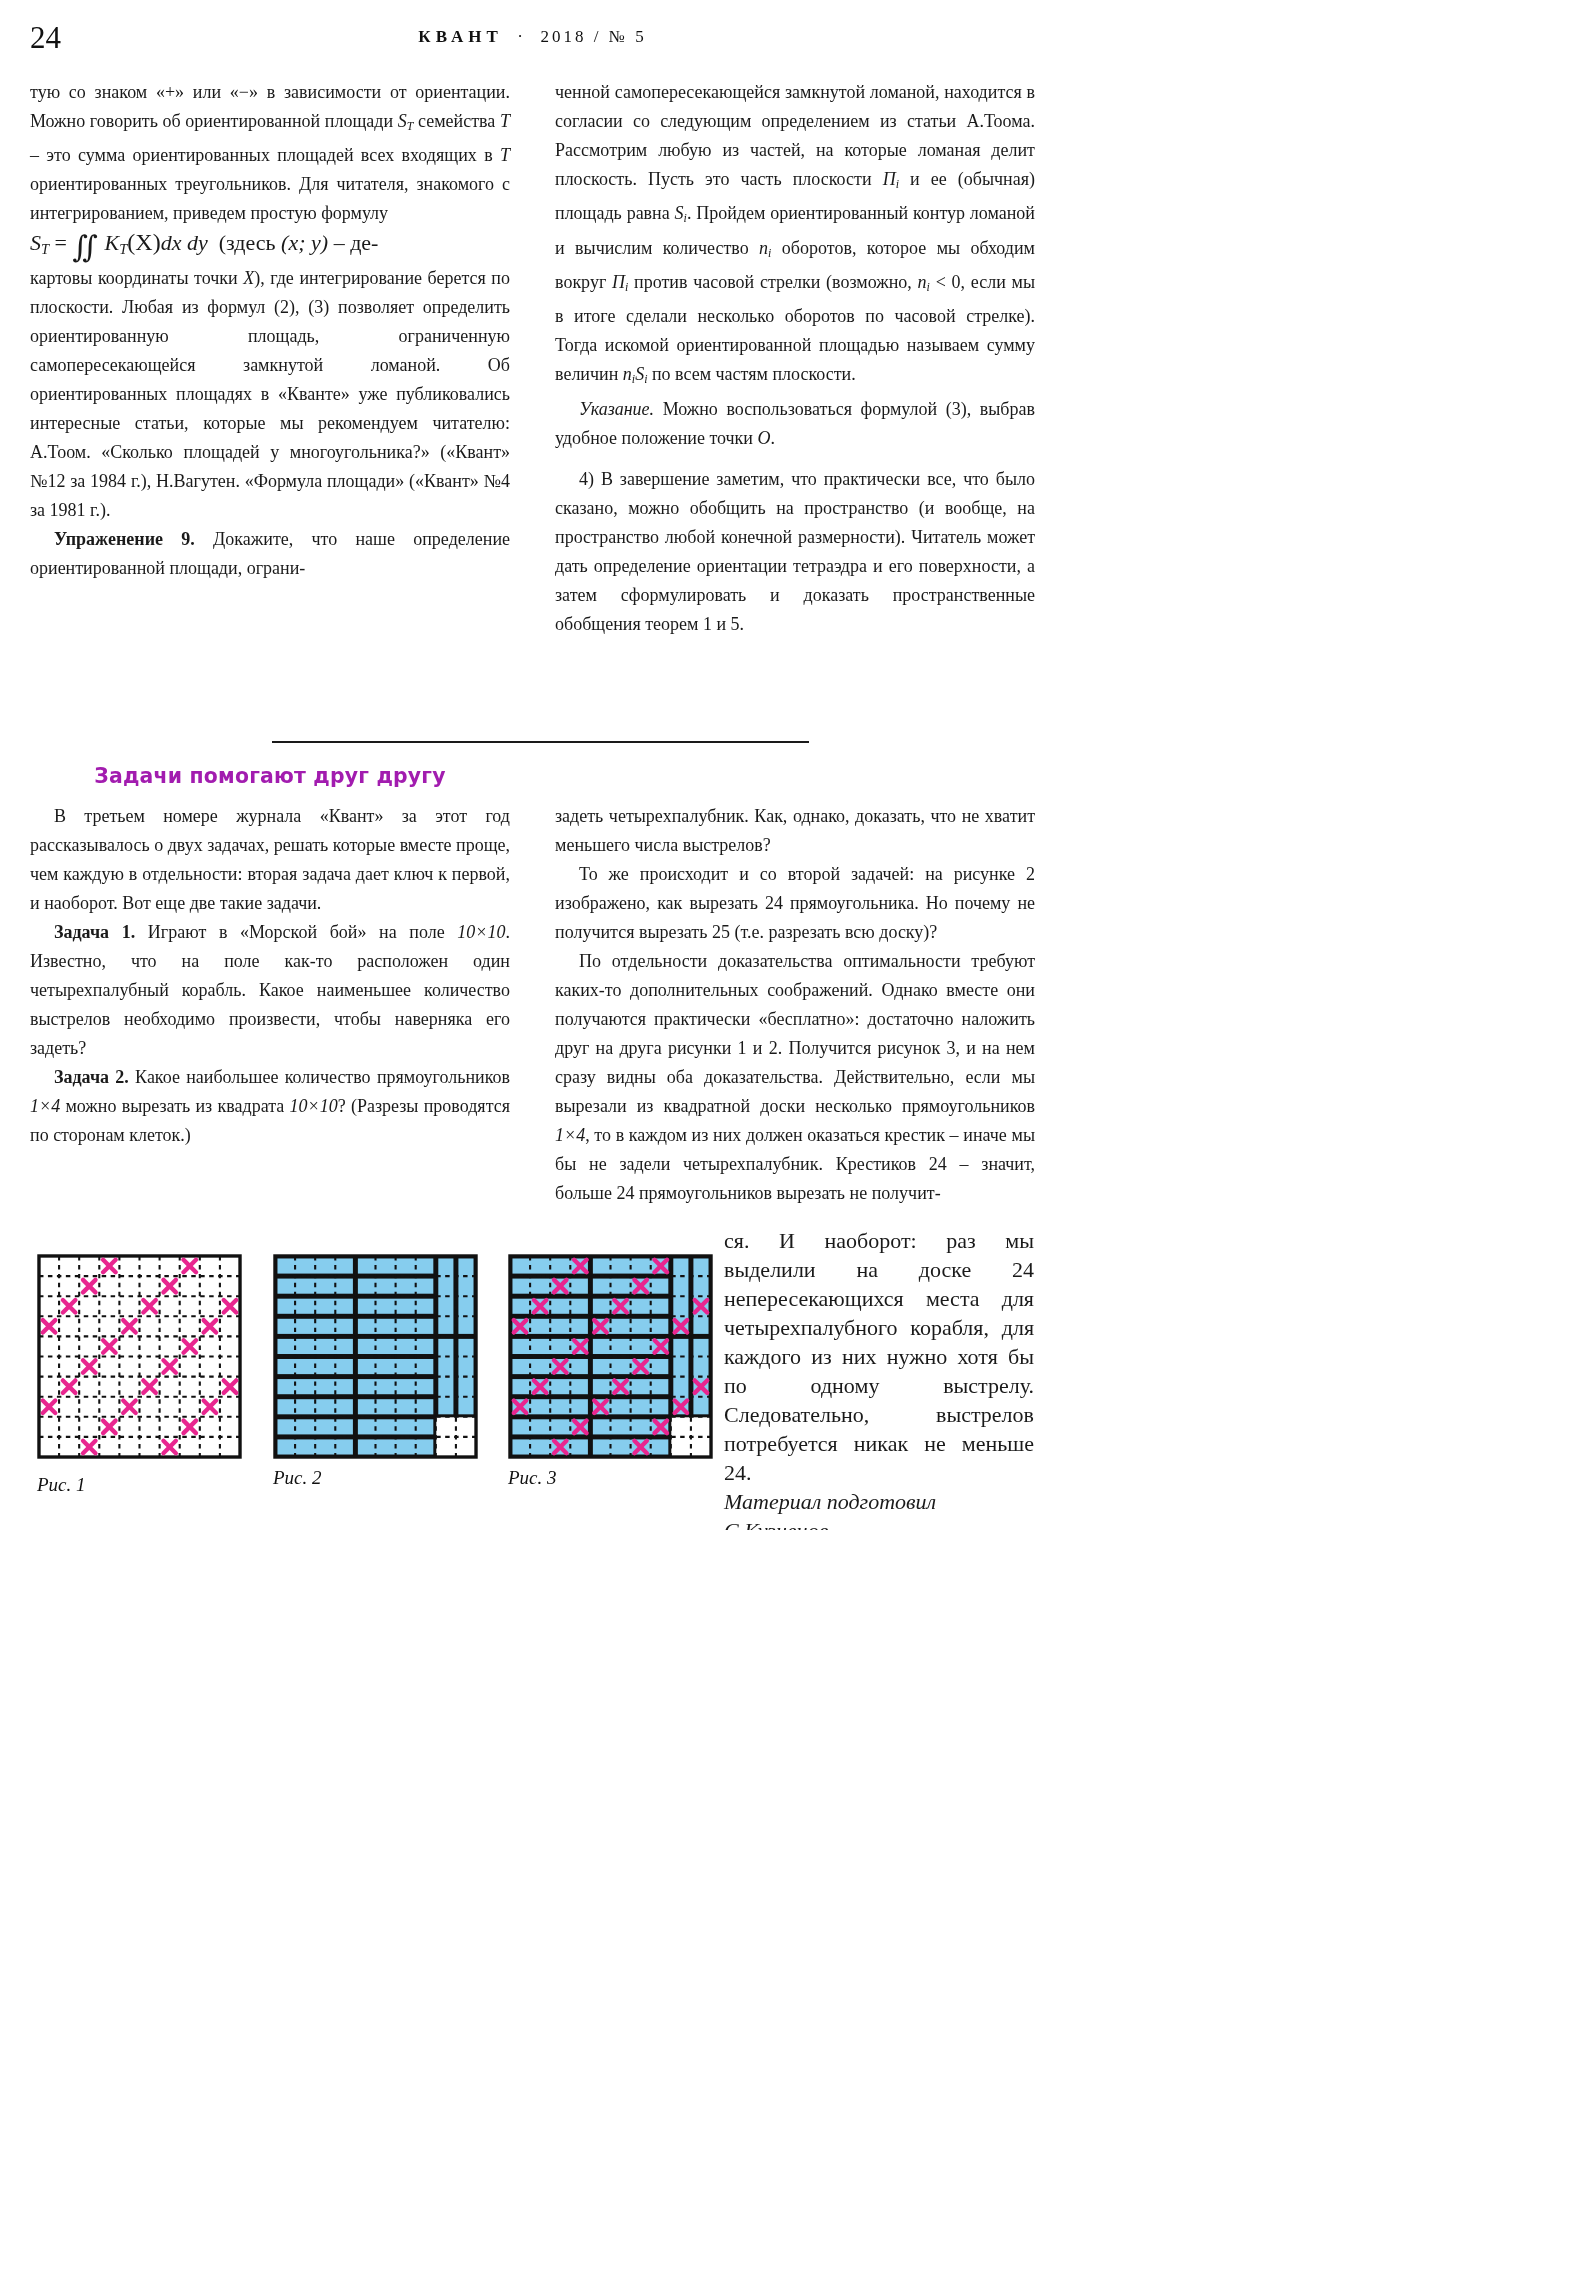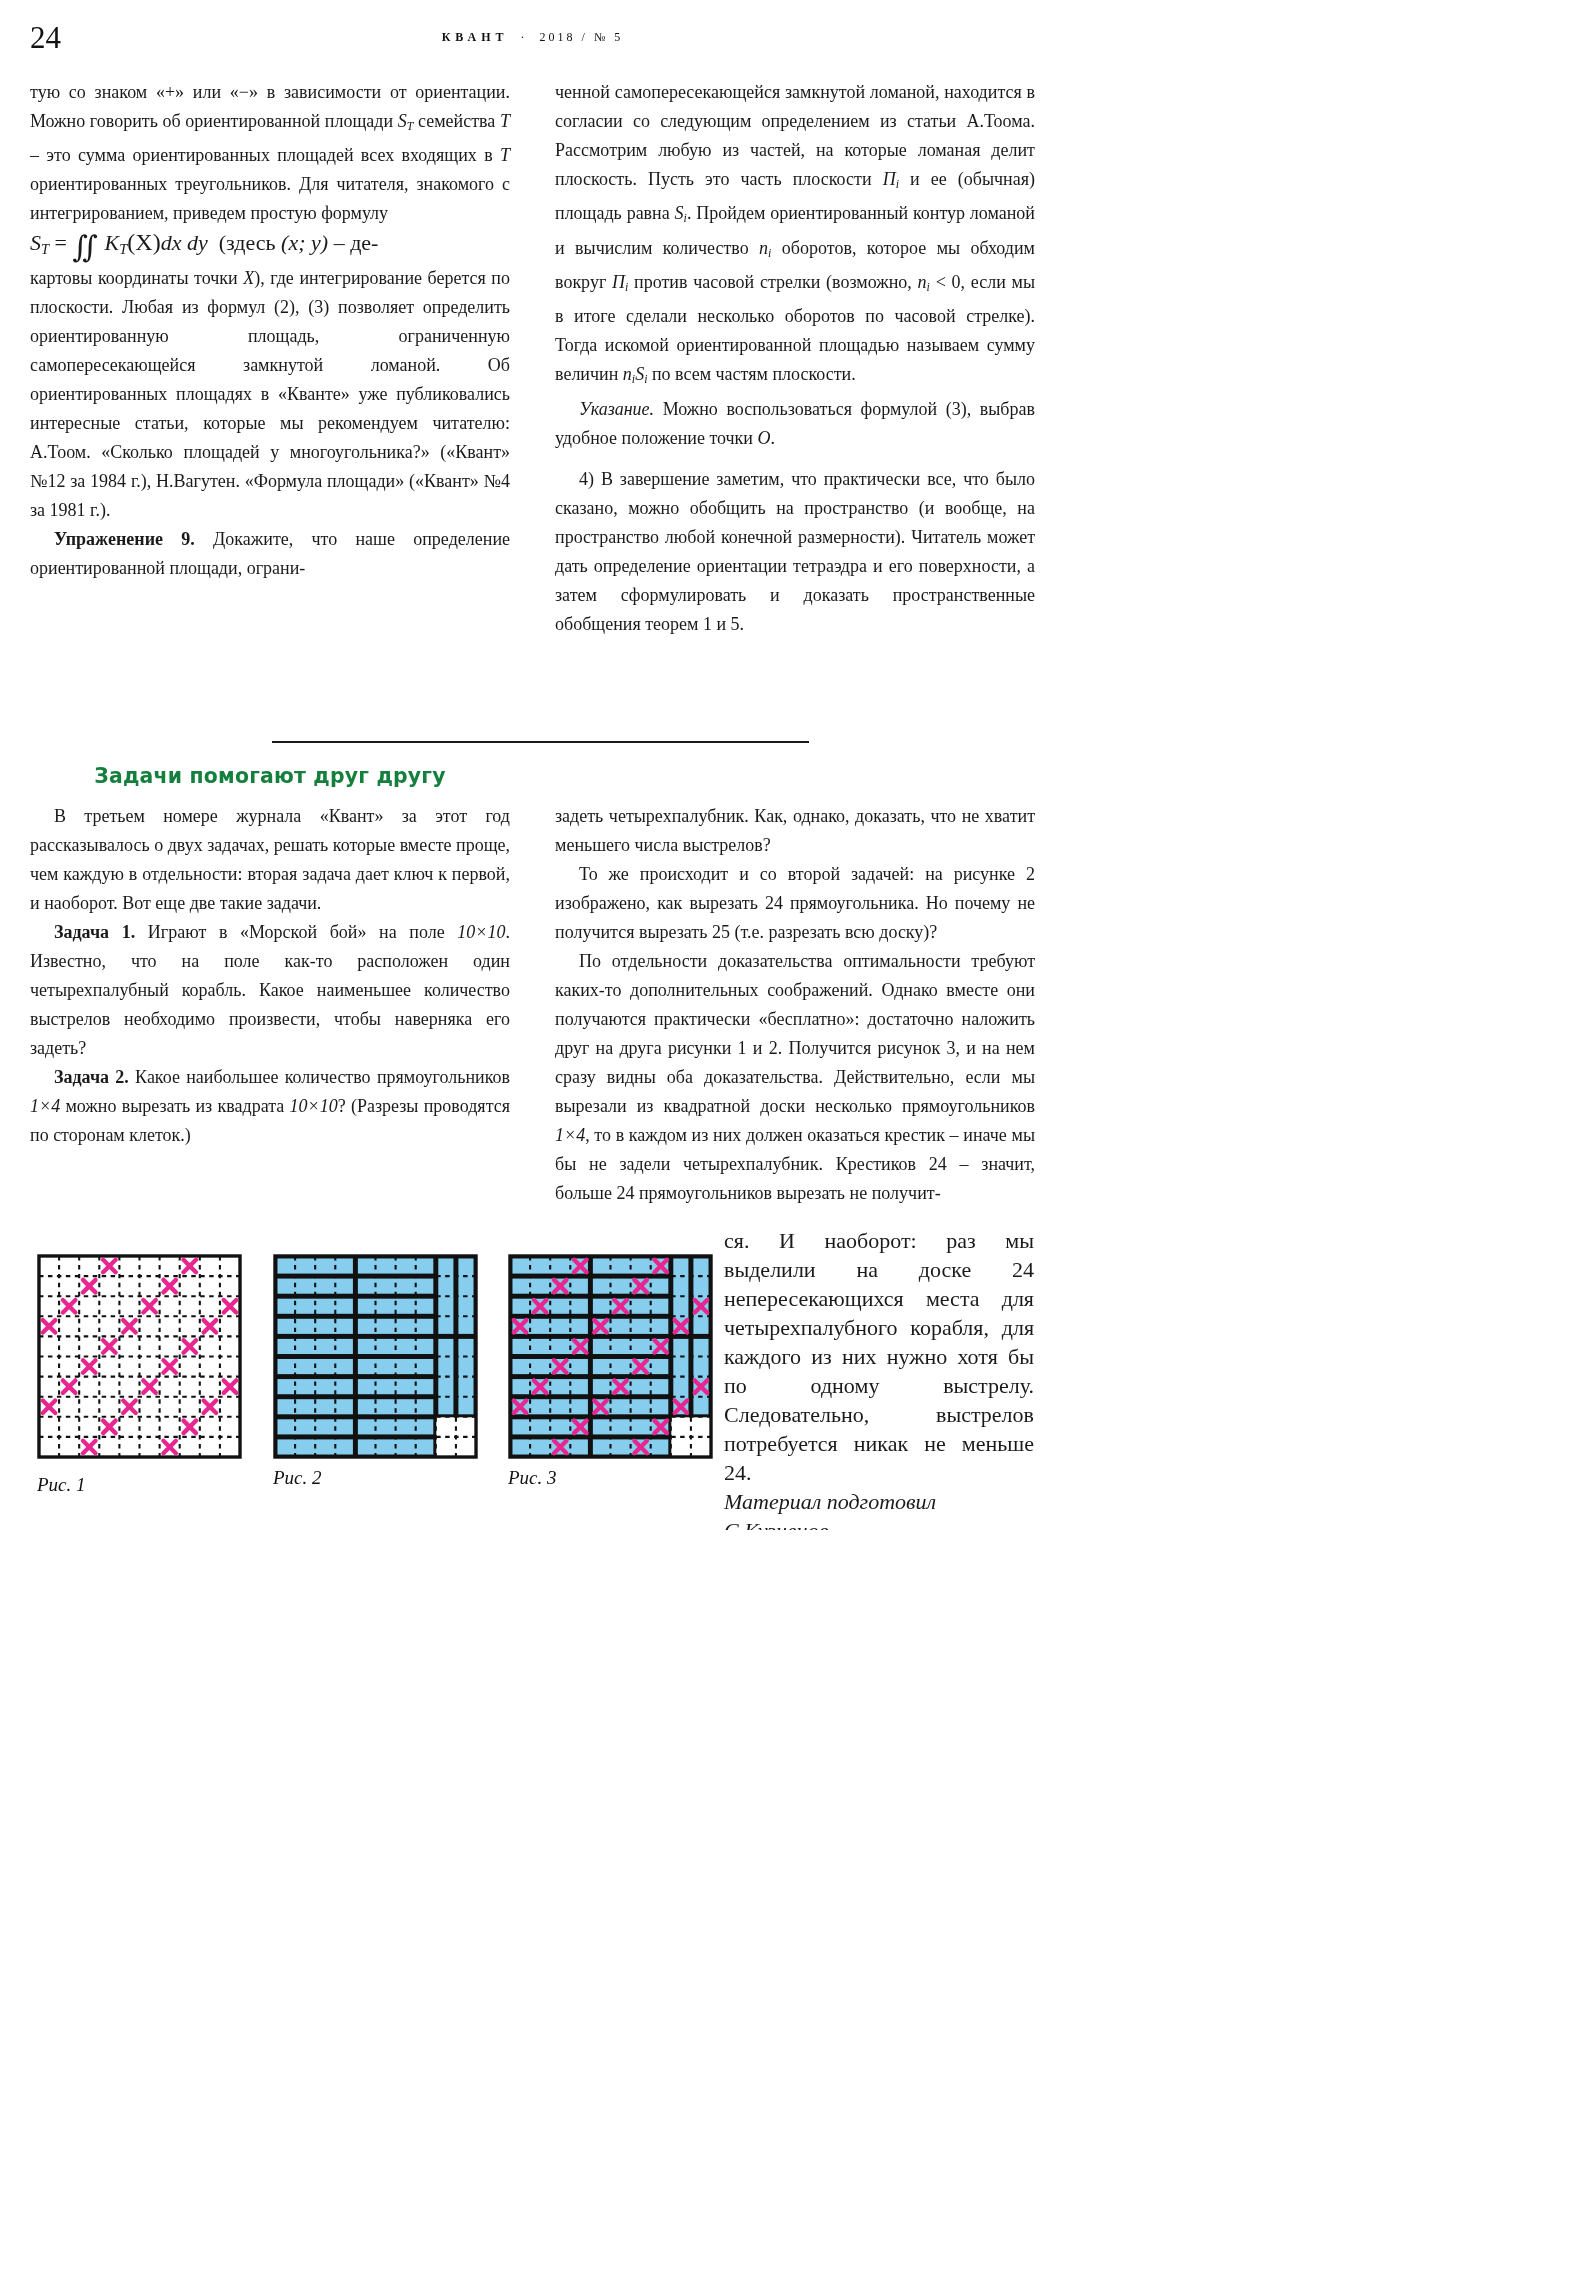--- a/index.html
+++ b/index.html
@@ -23,21 +23,21 @@
   .folio{
     position:absolute;left:30px;top:0;
     font-size:31px;line-height:40px;
     font-family:"Liberation Serif", serif;
     letter-spacing:0px;
     color:#111;
   }
   .running-head{
     position:absolute;left:0;top:4px;width:1065px;
     text-align:center;
-    font-size:12px;line-height:30px;
+    font-size:17px;line-height:30px;
     letter-spacing:3px;
     font-family:"Liberation Serif", serif;
     color:#111;
   }
   .running-head .kv{font-weight:700;letter-spacing:5px;}
   .running-head .sep{letter-spacing:3px;}
 
   
   .cols{
     position:absolute;left:30px;top:78px;
@@ -85,21 +85,21 @@
     left:272px;top:741px;width:537px;height:0;
     border-top:2px solid #1a1a1a;
   }
   .sect-title{
     position:absolute;left:0px;top:764px;width:480px;
     text-align:center;
     font-family:"DejaVu Sans", sans-serif;
     font-weight:700;
     font-size:20.4px;
     letter-spacing:0.2px;
-    color:#15803d;
+    color:#a21caf;
   }
 
   
   .figs{
     position:absolute;left:0;top:0;width:1065px;height:1530px;
     pointer-events:none;
   }
   .fig{position:absolute;}
   .caption{
     position:absolute;

